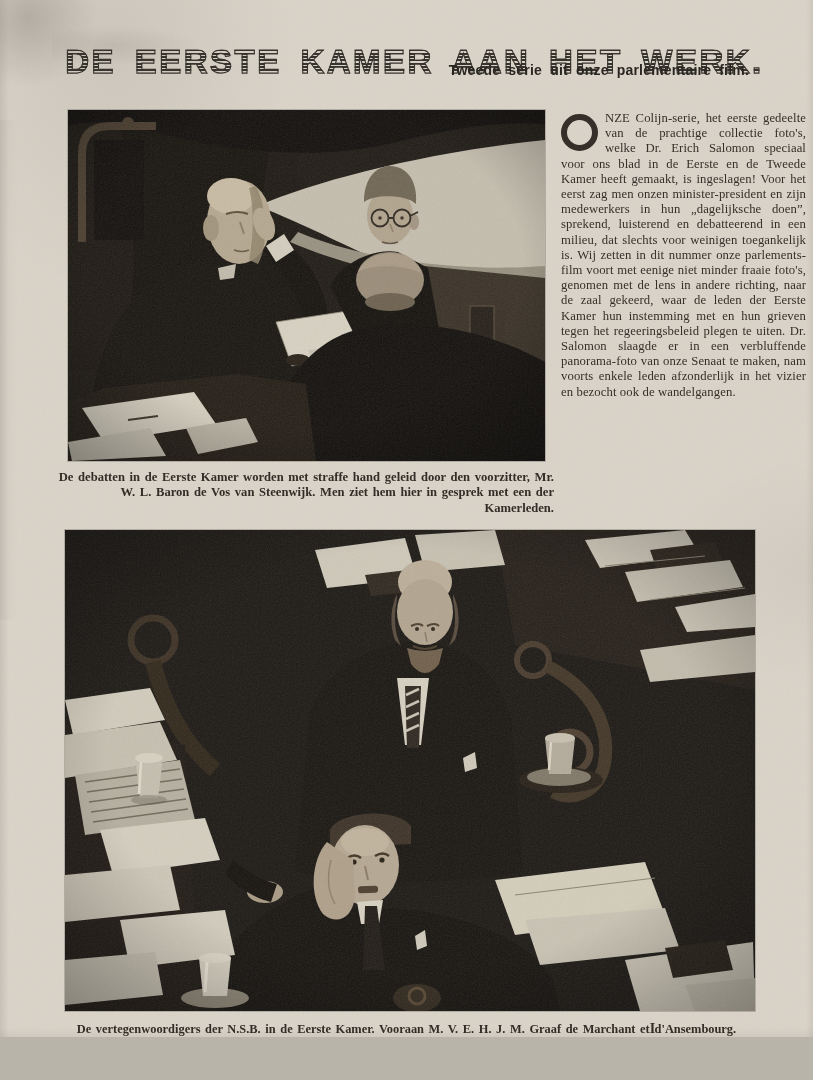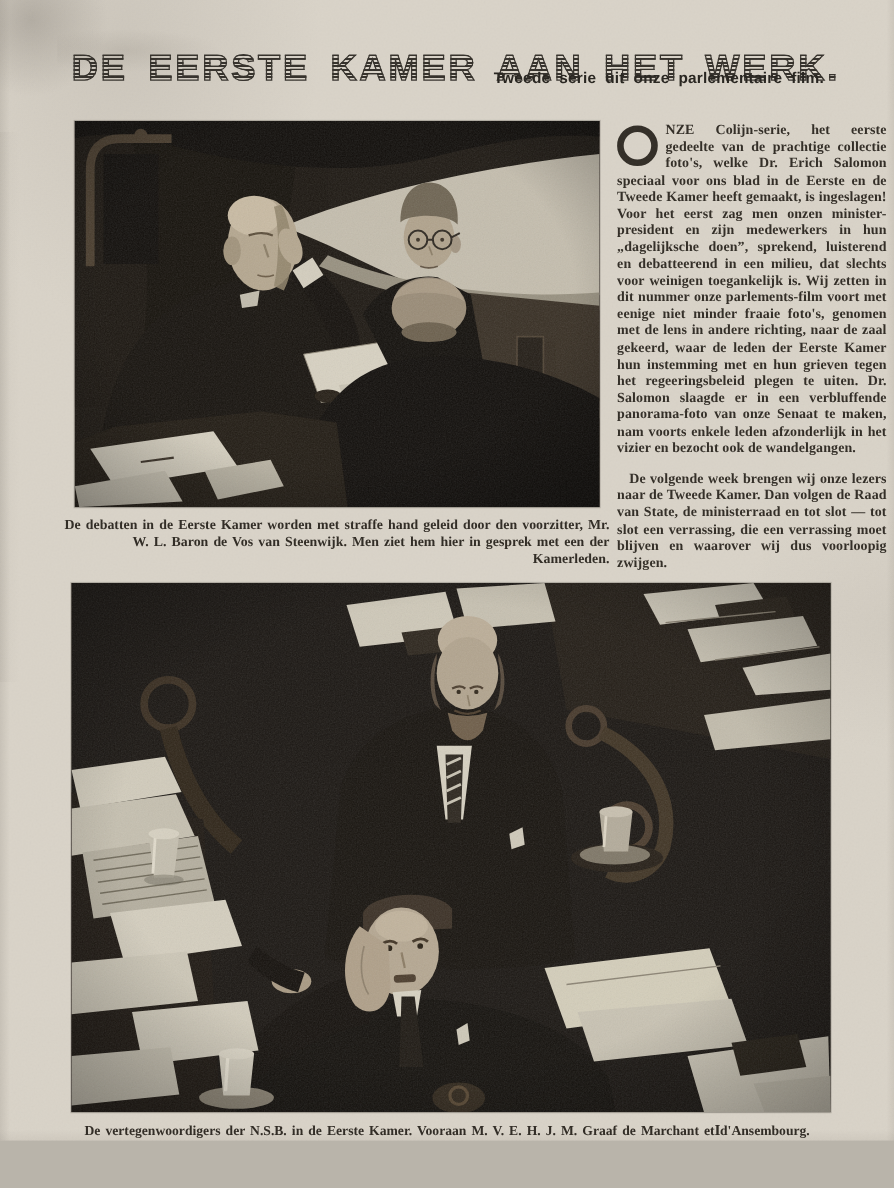--- a/index.html
+++ b/index.html
@@ -26,21 +26,21 @@
     -webkit-text-fill-color:transparent;
     -webkit-text-stroke:1.1px #34302a;}
   .subtitle{position:absolute;top:62px;right:64px;
     font-family:"Liberation Sans",sans-serif;font-weight:700;font-size:14px;
     letter-spacing:0.2px;word-spacing:4px;color:#26231e;}
   .photo{position:absolute;background:#1c1711;box-shadow:0 0 0 1px rgba(60,55,48,0.25);}
   .photo svg{display:block;}
   .photo1{left:68px;top:110px;width:477px;height:351px;}
   .photo2{left:65px;top:530px;width:690px;height:481px;}
   .column{position:absolute;left:561px;top:111px;width:245px;height:424px;
-    font-size:12.7px;line-height:15.2px;font-weight:700;color:#312c25;
+    font-size:12.7px;line-height:15.2px;font-weight:400;color:#312c25;
     text-align:justify;letter-spacing:0.1px;}
   .column p{margin:0;}
   .dropcap{float:left;width:25px;height:25px;border:6px solid #312c25;border-radius:50%;
     margin:3px 7px 1px 0;color:transparent;font-size:8px;overflow:hidden;text-align:center;}
   .para2{margin-top:13px !important;text-indent:11px;}
   .caption{position:absolute;font-weight:700;text-align:center;color:#2f2a23;word-spacing:1.5px;}
   .cap1{left:56px;top:470px;width:498px;font-size:12.6px;line-height:15.4px;text-align:right;}
   .cap2{left:28px;right:28px;top:1021px;font-size:12.4px;line-height:15.5px;font-family:Liberation Serif, serif;}
   .cap2 .line1{white-space:nowrap;}
   .cursor-mark{font-weight:700;font-size:14px;letter-spacing:-0.5px;}
@@ -139,21 +139,20 @@
       </g>
       <rect width="477" height="351" filter="url(#g1)" opacity="0.13"></rect>
       <rect width="477" height="351" fill="url(#v1)"></rect>
     </svg>
   </figure>
 
   <figcaption class="caption cap1">De debatten in de Eerste Kamer worden met straffe hand geleid door den voorzitter, Mr. W. L. Baron de Vos van Steenwijk. Men ziet hem hier in gesprek met een der Kamerleden.</figcaption>
 
   <div class="column">
     <p><span class="dropcap">O</span><span>NZE Colijn-serie, het eerste gedeelte van de prachtige collectie foto's, welke Dr. Erich Salomon speciaal voor ons blad in de Eerste en de Tweede Kamer heeft gemaakt, is ingeslagen! Voor het eerst zag men onzen minister-president en zijn medewerkers in hun „dagelijksche doen”, sprekend, luisterend en debatteerend in een milieu, dat slechts voor weinigen toegankelijk is. Wij zetten in dit nummer onze parlements-film voort met eenige niet minder fraaie foto's, genomen met de lens in andere richting, naar de zaal gekeerd, waar de leden der Eerste Kamer hun instemming met en hun grieven tegen het regeeringsbeleid plegen te uiten. Dr. Salomon slaagde er in een verbluffende panorama-foto van onze Senaat te maken, nam voorts enkele leden afzonderlijk in het vizier en bezocht ook de wandelgangen.</span></p>
-    <p class="para2">De volgende week brengen wij onze lezers naar de Tweede Kamer. Dan volgen de Raad van State, de ministerraad en tot slot — tot slot een verrassing, die een verrassing moet blijven en waarover wij dus voorloopig zwijgen.</p>
   </div>
 
   <figure class="photo photo2" style="margin:0;">
     <svg width="690" height="481" viewBox="0 0 690 481">
       <defs>
         <filter id="g2" x="0" y="0" width="100%" height="100%">
           <feTurbulence type="fractalNoise" baseFrequency="0.9" numOctaves="2" stitchTiles="stitch"></feTurbulence>
           <feColorMatrix type="saturate" values="0"></feColorMatrix>
         </filter>
         <radialGradient id="v2" cx="50%" cy="48%" r="80%">

